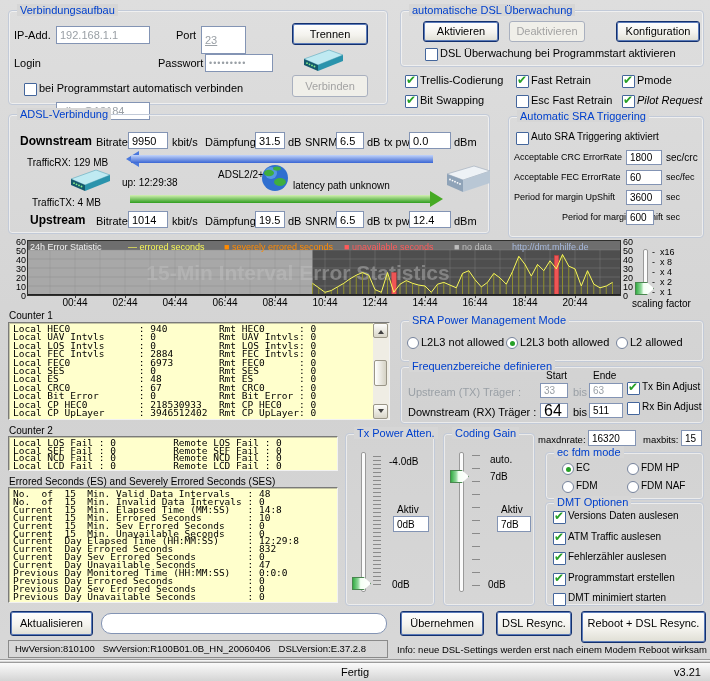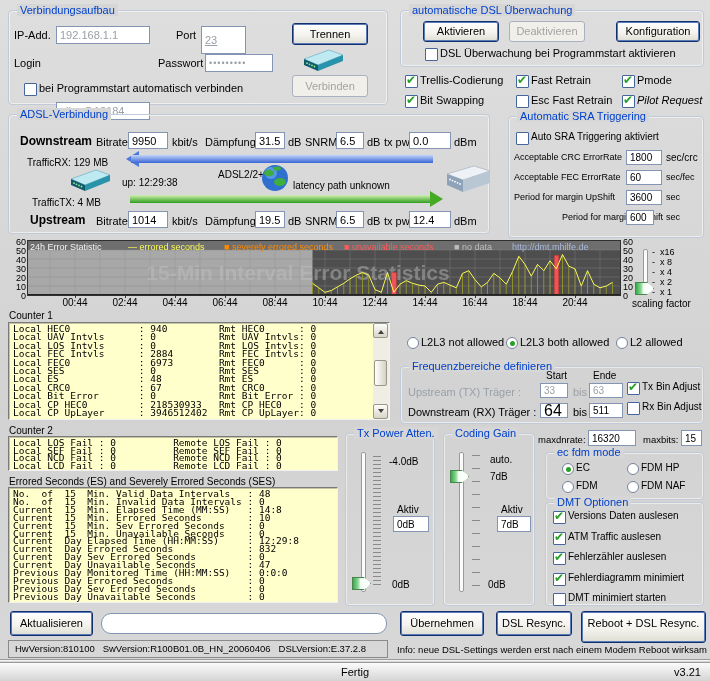--- a/index.html
+++ b/index.html
@@ -262,20 +262,23 @@
 Local FEC Intvls      : 2884        Rmt FEC Intvls: 0
 Local FEC0            : 6973        Rmt FEC0      : 0
 Local SES             : 0           Rmt SES       : 0
 Local ES              : 48          Rmt ES        : 0
 Local CRC0            : 67          Rmt CRC0      : 0
 Local Bit Error       : 0           Rmt Bit Error : 0
 Local CP HEC0         : 218530933   Rmt CP HEC0   : 0
 Local CP UpLayer      : 3946512402  Rmt CP UpLayer: 0</pre>
   </div>
 
+  <div class="grp" style="left:400px;top:320px;width:302px;height:40px">
+    <span class="ttl">SRA Power Management Mode</span>
+  </div>
 
   <div class="grp" style="left:400px;top:366px;width:302px;height:56px">
     <span class="ttl">Frequenzbereiche definieren</span>
   </div>
   <span class="lbl s10" style="left:546px;top:370px">Start</span>
   <span class="lbl s10" style="left:593px;top:370px">Ende</span>
   <span class="lbl dim" style="left:408px;top:386px">Upstream (TX) Träger :</span>
   <input class="fld dis" readonly="" style="left: 540px; top: 383px; width: 28px; height: 15px; font-size: 10px;" value="33">
   <span class="lbl dim" style="left:573px;top:386px">bis</span>
   <input class="fld dis" readonly="" style="left: 589px; top: 383px; width: 34px; height: 15px; font-size: 10px;" value="63">
@@ -409,21 +412,21 @@
     <div style="position: absolute; left: 576px; top: 480px; font-size: 10px; white-space: nowrap;">FDM</div>
     <div class="rad" style="position: absolute; left: 627px; top: 481px;"></div>
     <div style="position: absolute; left: 641px; top: 480px; font-size: 10px; white-space: nowrap;">FDM NAF</div>
     <div class="cbx checked" style="position: absolute; left: 553px; top: 511px;"></div>
     <div style="position: absolute; left: 568px; top: 510px; font-size: 10px; white-space: nowrap;">Versions Daten auslesen</div>
     <div class="cbx checked" style="position: absolute; left: 553px; top: 531.5px;"></div>
     <div style="position: absolute; left: 568px; top: 530.5px; font-size: 10px; white-space: nowrap;">ATM Traffic auslesen</div>
     <div class="cbx checked" style="position: absolute; left: 553px; top: 552px;"></div>
     <div style="position: absolute; left: 568px; top: 551px; font-size: 10px; white-space: nowrap;">Fehlerzähler auslesen</div>
     <div class="cbx checked" style="position: absolute; left: 553px; top: 572.5px;"></div>
-    <div style="position: absolute; left: 568px; top: 571.5px; font-size: 10px; white-space: nowrap;">Fehlerdiagramm minimiert</div>
+    <div style="position: absolute; left: 568px; top: 571.5px; font-size: 10px; white-space: nowrap;">Programmstart erstellen</div>
     <div class="cbx" style="position: absolute; left: 553px; top: 593px;"></div>
     <div style="position: absolute; left: 568px; top: 592px; font-size: 10px; white-space: nowrap;">DMT minimiert starten</div>
     <div style="position: absolute; left: 373px; top: 323px; width: 16px; height: 96px; background: rgb(239, 237, 228);"></div>
     <div class="sbtn" style="position: absolute; left: 373px; top: 323px;">
       <div class="tri up"></div>
     </div>
     <div class="sbtn" style="position: absolute; left: 373px; top: 404px;">
       <div class="tri down"></div>
     </div>
     <div class="sthumb" style="position: absolute; left: 374px; top: 360px; height: 26px;"></div>

